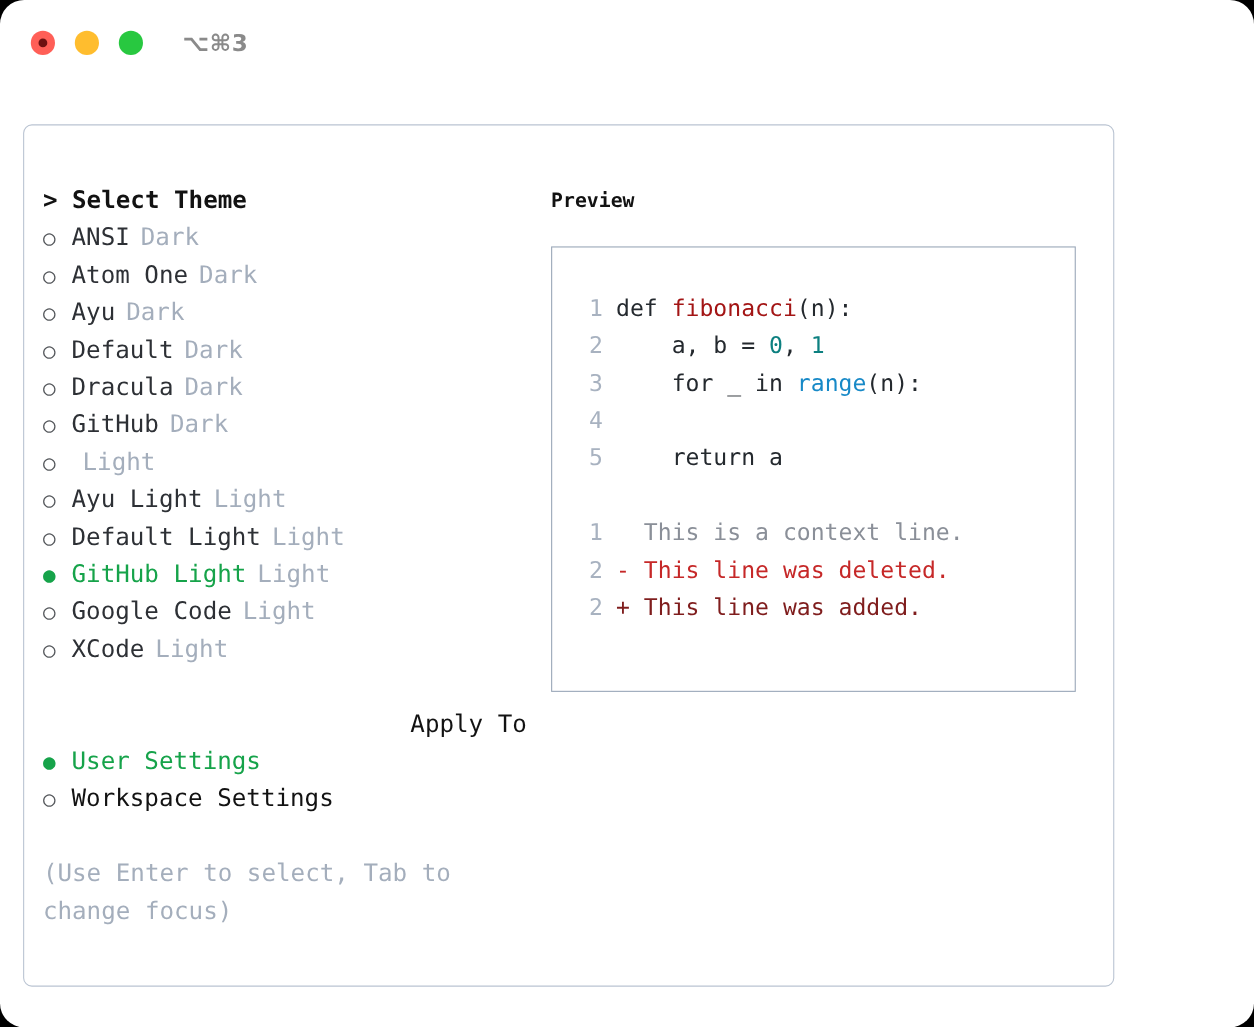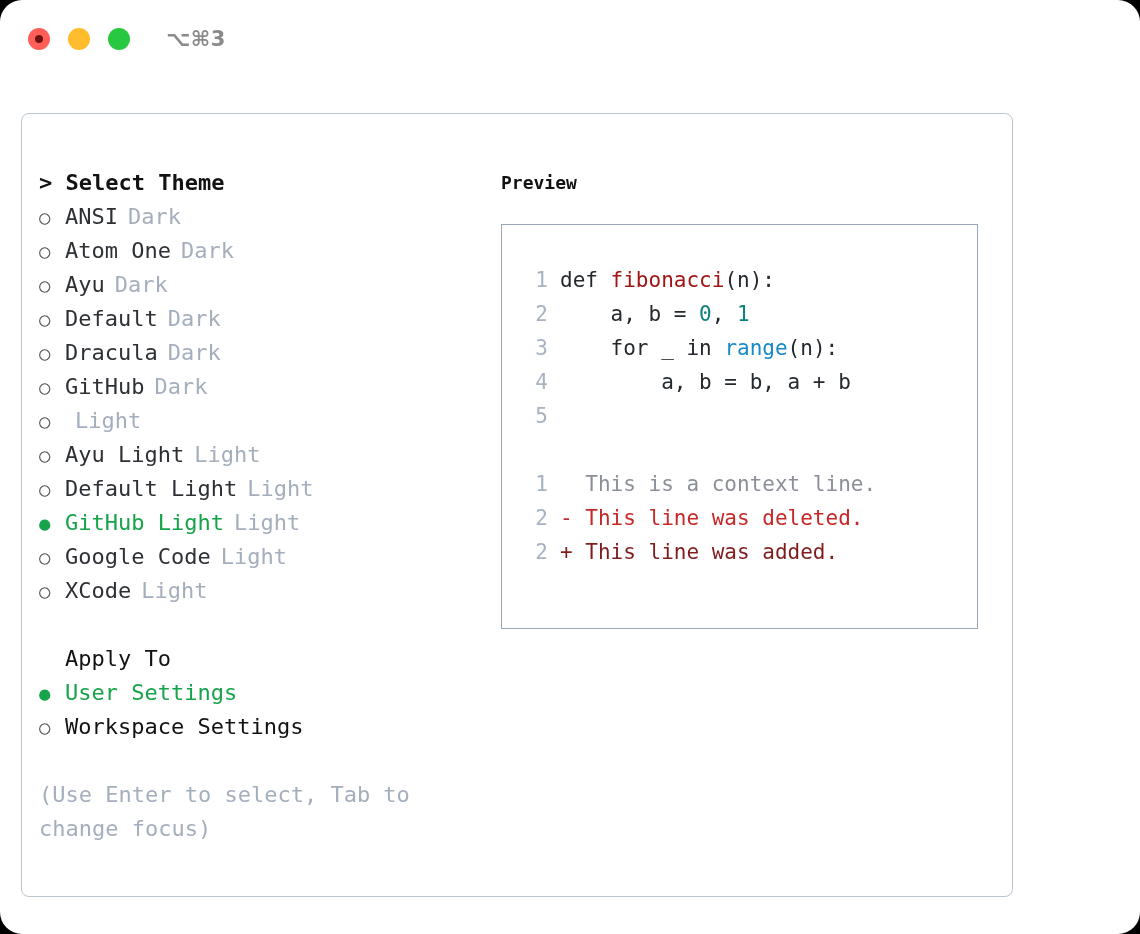--- a/index.html
+++ b/index.html
@@ -123,20 +123,21 @@
   .tag {
     color: #a4aebc;
     margin-left: 10px;
   }
   .group-title {
     font-size: 22px;
     color: #121212;
     line-height: 34px;
     white-space: pre;
     padding-left: 26px;
+    text-align: right;
   }
   .spacer-lg { height: 34px; }
   .hint {
     margin-top: 34px;
     font-size: 22px;
     color: #a4aebc;
     line-height: 34px;
     width: 405px;
   }
 
@@ -224,22 +225,22 @@
       <div class="hint">(Use Enter to select, Tab to change focus)</div>
     </div>
 
     <div class="col-right">
       <div class="preview-title">Preview</div>
       <div class="preview-box">
         <div id="code-rows">
             <div class="code-line"><span class="lineno">1</span><span class="code-text"><span class="tok-plain">def </span><span class="tok-fn">fibonacci</span><span class="tok-plain">(n):</span></span></div>
             <div class="code-line"><span class="lineno">2</span><span class="code-text"><span class="tok-plain">    a, b = </span><span class="tok-num">0</span><span class="tok-plain">, </span><span class="tok-num">1</span></span></div>
             <div class="code-line"><span class="lineno">3</span><span class="code-text"><span class="tok-plain">    for _ in </span><span class="tok-call">range</span><span class="tok-plain">(n):</span></span></div>
-            <div class="code-line"><span class="lineno">4</span><span class="code-text"><span class="tok-plain">        a, b = b, a + b</span></span></div>
-            <div class="code-line"><span class="lineno">5</span></div>
+            <div class="code-line"><span class="lineno">4</span></div>
+            <div class="code-line"><span class="lineno">5</span><span class="code-text"><span class="tok-plain">    return a</span></span></div>
           </div>
         <div class="blank-line"></div>
         <div id="diff-rows">
             <div class="code-line"><span class="lineno">1</span><span class="diff-ctx">  This is a context line.</span></div>
             <div class="code-line"><span class="lineno">2</span><span class="diff-del">- This line was deleted.</span></div>
             <div class="code-line"><span class="lineno">2</span><span class="diff-add">+ This line was added.</span></div>
           </div>
       </div>
     </div>
 

